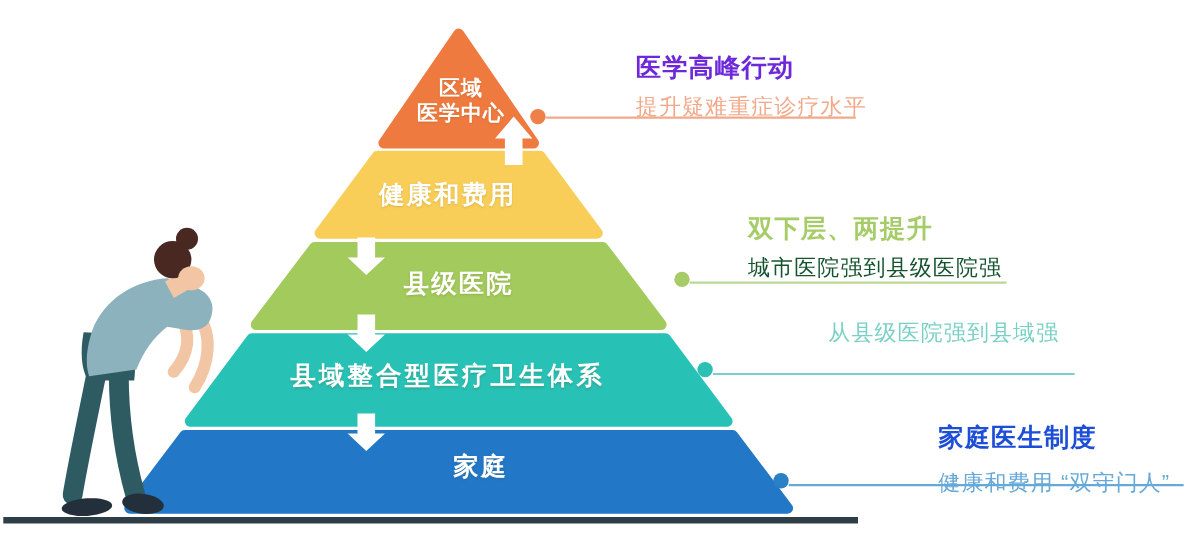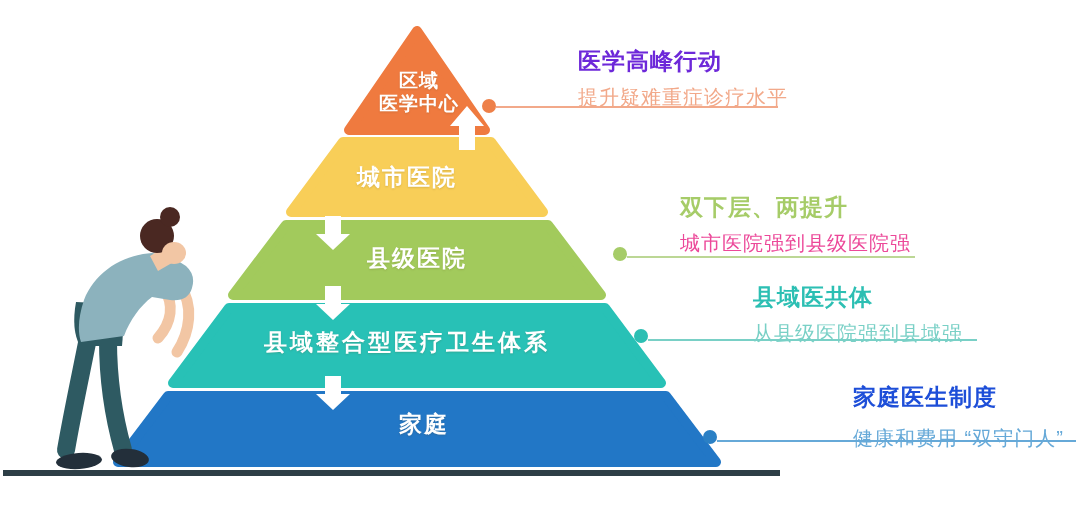--- a/index.html
+++ b/index.html
@@ -72,35 +72,34 @@
       <circle cx="170" cy="217" r="10" fill="#4a2822"></circle>
 
       <ellipse cx="174" cy="253" rx="12" ry="11" fill="#f2c6a4"></ellipse>
     </g>
   </svg>
 
   <div class="lvl-label small" style="left:419px;top:92px">
     <div>区域</div>
     <div>医学中心</div>
   </div>
-  <div class="lvl-label big" style="left:407px;top:177px">城市医院</div>
+  <div class="lvl-label big" style="left:407px;top:177px">健康和费用</div>
   <div class="lvl-label big" style="left:417px;top:258px">县级医院</div>
   <div class="lvl-label big wide" style="left:407px;top:342px">县域整合型医疗卫生体系</div>
-  <div class="lvl-label big" style="left:424px;top:424px">家庭</div>
+  <div class="lvl-label big" style="left:437px;top:424px">家庭</div>
 
   <div class="annot" style="left:578px;top:46px">
     <div class="annot-title" style="color: #6d28d9;">医学高峰行动</div>
     <div class="annot-sub" style="color: rgb(242, 169, 138);">提升疑难重症诊疗水平</div>
   </div>
   <div class="annot" style="left:680px;top:192px">
     <div class="annot-title" style="color: rgb(166, 204, 104);">双下层、两提升</div>
-    <div class="annot-sub" style="color: #ec4899;">城市医院强到县级医院强</div>
+    <div class="annot-sub" style="color: #14532d;">城市医院强到县级医院强</div>
   </div>
   <div class="annot" style="left:753px;top:282px">
-    <div class="annot-title" style="color: rgb(44, 191, 179);">县域医共体</div>
     <div class="annot-sub" style="color: rgb(121, 208, 198);">从县级医院强到县域强</div>
   </div>
   <div class="annot" style="left:853px;top:382px">
     <div class="annot-title" style="color: #1d4ed8;">家庭医生制度</div>
     <div class="annot-sub" style="color: rgb(102, 169, 216); margin-top: 12px;">健康和费用 “双守门人”</div>
   </div>
 
 </div>
 
 </body></html>

